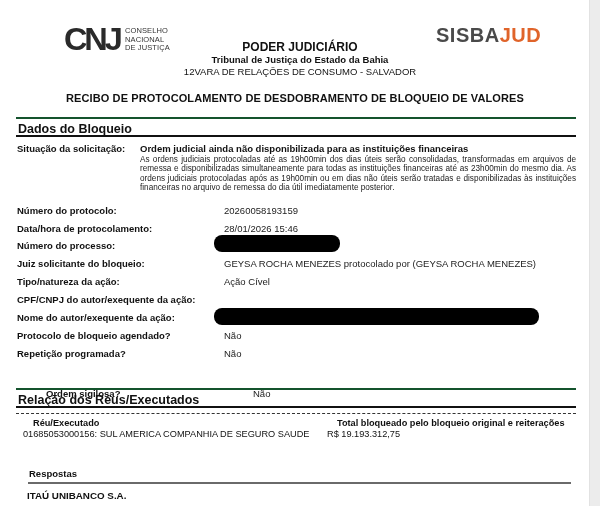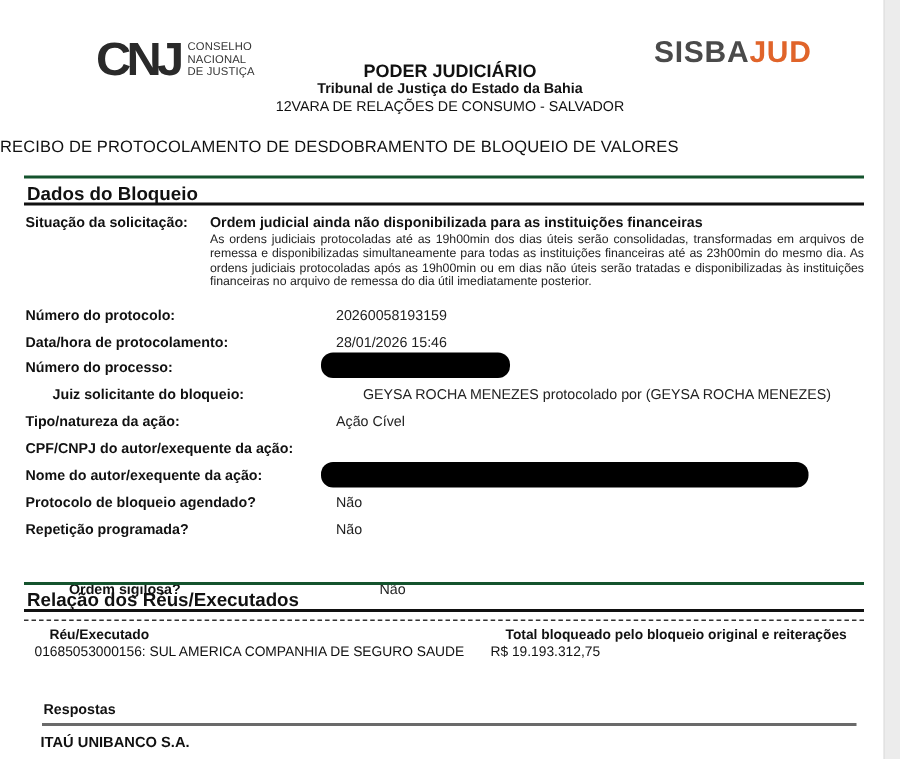--- a/index.html
+++ b/index.html
@@ -18,21 +18,21 @@
 
     .sisbajud { position: absolute; left: 436px; top: 24px; font-size: 20px; font-weight: bold; letter-spacing: 0.5px; }
     .sisbajud .sisba { color: #4a4a4a; }
     .sisbajud .jud { color: #e0642a; }
 
     .hdr-center { position: absolute; left: 170px; top: 40px; width: 260px; text-align: center; }
     .hdr-title { font-size: 12px; font-weight: bold; line-height: 14px; }
     .hdr-tribunal { font-size: 9.5px; font-weight: bold; line-height: 12px; }
     .hdr-vara { font-size: 9.5px; line-height: 12px; }
 
-    .recibo-title { position: absolute; left: 0; top: 92px; width: 590px; text-align: left; font-size: 11px; font-weight: normal; letter-spacing: 0.1px; }
+    .recibo-title { position: absolute; left: 0; top: 92px; width: 590px; text-align: center; font-size: 11px; font-weight: bold; letter-spacing: 0.1px; }
 
     
     .section-header { position: absolute; left: 16px; width: 560px; border-top: 2px solid #14532d; border-bottom: 2px solid #111; padding: 3px 0 2px 2px; font-size: 12.5px; font-weight: bold; }
     .sec-dados { top: 117px; height: 20px; }
     .sec-reus { top: 388px; height: 20px; }
 
     .dashed { position: absolute; left: 16px; top: 413px; width: 560px; border-top: 1.5px dashed #333; }
 
     
     .situacao-label { position: absolute; left: 17px; top: 143px; font-size: 9.5px; font-weight: bold; }
@@ -93,21 +93,21 @@
     <span class="field-value">20260058193159</span>
   </div>
   <div class="field-row" style="top:223px;">
     <span class="field-label">Data/hora de protocolamento:</span>
     <span class="field-value">28/01/2026 15:46</span>
   </div>
   <div class="field-row" style="top:240px;">
     <span class="field-label">Número do processo:</span>
     <div class="redaction" style="left:197px; top:-5px; width:126px; height:17px;"></div>
   </div>
-  <div class="field-row" style="top:258px;margin-left:18px;">
+  <div class="field-row" style="top:258px;">
     <span class="field-label">Juiz solicitante do bloqueio:</span>
     <span class="field-value">GEYSA ROCHA MENEZES protocolado por (GEYSA ROCHA MENEZES)</span>
   </div>
   <div class="field-row" style="top:276px;">
     <span class="field-label">Tipo/natureza da ação:</span>
     <span class="field-value">Ação Cível</span>
   </div>
   <div class="field-row" style="top:294px;">
     <span class="field-label">CPF/CNPJ do autor/exequente da ação:</span>
     <span class="field-value"></span>

